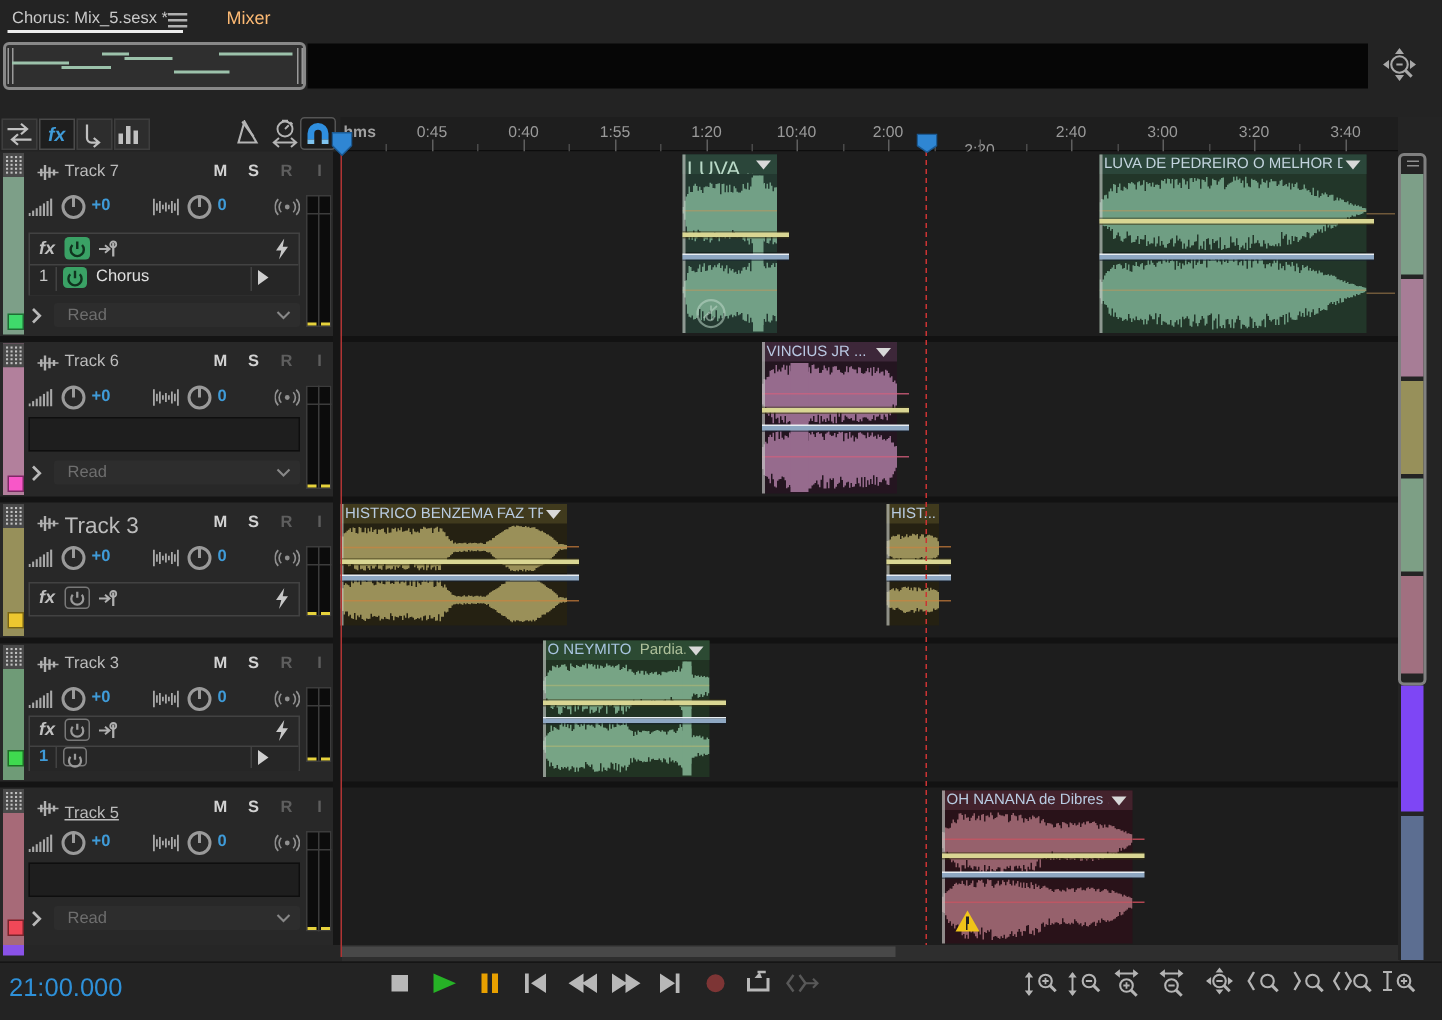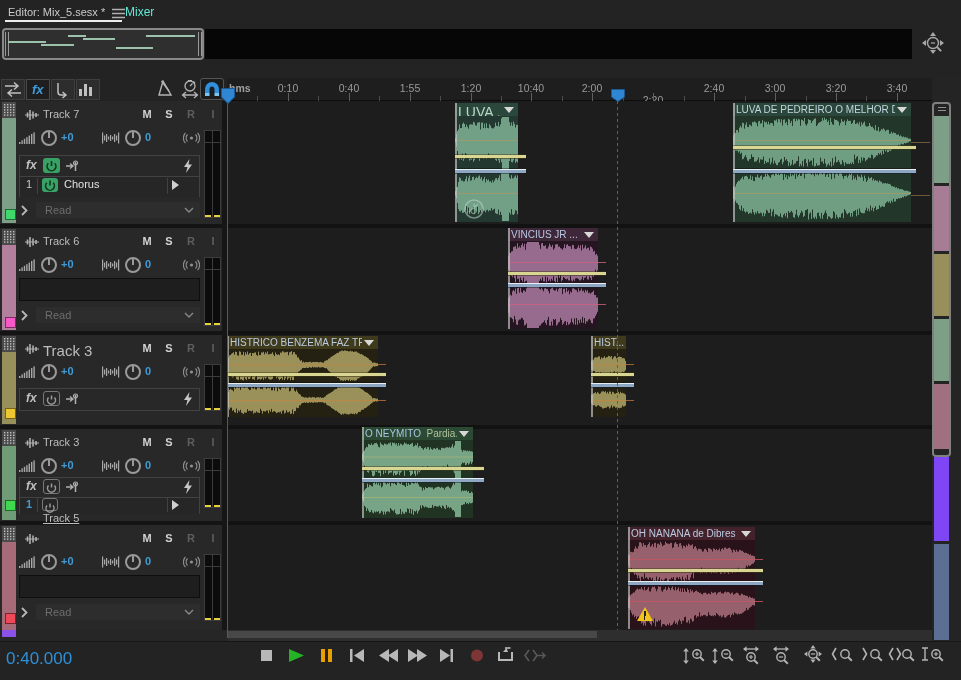--- a/index.html
+++ b/index.html
@@ -1,24 +1,24 @@
 <!DOCTYPE html>
 <html><head><meta charset="utf-8"><style>
 * { margin:0; padding:0; }
 body { font-family:"Liberation Sans", sans-serif; background:#232323; width:961px; height:680px; overflow:hidden; position:relative; }
 .abs { position:absolute; }
 </style></head>
 <body>
 
 <div class="abs" style="left:0;top:0;width:961px;height:26px;background:#232323;">
-  <span class="abs" style="left:8px;top:6px;font-size:11px;color:#cacaca;">Editor: Mix_5.sesx *</span>
+  <span class="abs" style="left:8px;top:6px;font-size:11px;color:#cacaca;">Chorus: Mix_5.sesx *</span>
   <svg class="abs" style="left:112px;top:8px;" width="13" height="11">
       <path d="M0 1.5H13M0 5.5H13M0 9.5H13" stroke="#b0b0b0" stroke-width="1.6"></path>
     </svg>
-  <span class="abs" style="left:125px;top:5px;font-size:12px;color:#5eead4;">Mixer</span>
+  <span class="abs" style="left:151px;top:5px;font-size:12px;color:#fdba74;">Mixer</span>
   <div class="abs" style="left:5px;top:20px;width:117px;height:2px;background:#ececec;"></div>
 </div>
 
 <div class="abs" style="left:0;top:26px;width:961px;height:36px;background:#232323;">
   <div class="abs" style="left:205px;top:3px;width:707px;height:30px;background:#060606;"></div>
   <div class="abs" style="left:2px;top:2px;width:202px;height:32px;background:#2f2f2f;border:2px solid #888;border-radius:4px;box-sizing:border-box;"></div>
   <div class="abs" style="left:5px;top:6px;width:2px;height:24px;border-left:1px solid #999;border-right:1px solid #999;"></div>
   <div class="abs" style="left:198px;top:6px;width:2px;height:24px;border-left:1px solid #999;border-right:1px solid #999;"></div>
   <div class="abs" style="left:0;top:-26px;">
       <div style="position:absolute;left:68px;top:35px;width:18px;height:2px;background:#9cc2ab;"></div>
@@ -61,21 +61,21 @@
 </svg>
 <div style="position:absolute;left:200px;top:78px;width:24px;height:22px;background:#1c1c1c;border:1px solid #555;border-radius:3px;box-sizing:border-box;"></div>
 <svg style="position:absolute;left:203px;top:81px;" width="18" height="16" viewBox="0 0 18 16">
 <path d="M2 8 a7 7 0 0 1 14 0 v4 h-4.5 v-4 a2.5 2.5 0 0 0 -5 0 v4 H2 Z" fill="#2f8fdf"></path>
 <rect x="2" y="12" width="4.5" height="3" fill="#7fc4f0"></rect>
     <rect x="11.5" y="12" width="4.5" height="3" fill="#7fc4f0"></rect>
 </svg>
 
 <div class="abs" style="left:227px;top:78px;width:706px;height:23px;background:#1e1e1e;border-bottom:1px solid #0d0d0d;box-sizing:border-box;">
   <span class="abs" style="left:2px;top:4px;font-size:10.5px;font-weight:bold;color:#a0a0a0;">hms</span>
-  <span style="position:absolute;left:43px;top:4px;width:36px;text-align:center;font-size:10.5px;color:#9a9a9a;">0:10</span>
+  <span style="position:absolute;left:43px;top:4px;width:36px;text-align:center;font-size:10.5px;color:#9a9a9a;">0:45</span>
     <div style="position:absolute;left:61px;top:15px;width:1px;height:8px;background:#5f5f5f;"></div>
     <div style="position:absolute;left:30px;top:18px;width:1px;height:5px;background:#4a4a4a;"></div>
     <span style="position:absolute;left:104px;top:4px;width:36px;text-align:center;font-size:10.5px;color:#9a9a9a;">0:40</span>
     <div style="position:absolute;left:122px;top:15px;width:1px;height:8px;background:#5f5f5f;"></div>
     <div style="position:absolute;left:91px;top:18px;width:1px;height:5px;background:#4a4a4a;"></div>
     <span style="position:absolute;left:165px;top:4px;width:36px;text-align:center;font-size:10.5px;color:#9a9a9a;">1:55</span>
     <div style="position:absolute;left:183px;top:15px;width:1px;height:8px;background:#5f5f5f;"></div>
     <div style="position:absolute;left:152px;top:18px;width:1px;height:5px;background:#4a4a4a;"></div>
     <span style="position:absolute;left:226px;top:4px;width:36px;text-align:center;font-size:10.5px;color:#9a9a9a;">1:20</span>
     <div style="position:absolute;left:244px;top:15px;width:1px;height:8px;background:#5f5f5f;"></div>
@@ -520,21 +520,21 @@
     <rect x="2" y="12.4" width="1.4" height="1.4" fill="#c0c0c0"></rect>
     <rect x="5" y="12.4" width="1.4" height="1.4" fill="#c0c0c0"></rect>
     <rect x="8" y="12.4" width="1.4" height="1.4" fill="#c0c0c0"></rect>
     <rect x="11" y="12.4" width="1.4" height="1.4" fill="#c0c0c0"></rect>
   </svg>
 <div style="position:absolute;left:5px;top:613px;width:9px;height:9px;background:#f04858;border:1px solid rgba(0,0,0,0.5);"></div>
 <svg style="position:absolute;left:24px;top:533px;" width="16" height="12" viewBox="0 0 16 12">
     <path d="M1 6 H15" stroke="#b0b0b0" stroke-width="1"></path>
     <path d="M3.5 3.5V8.5 M6 1V11 M9 2.5V9.5 M12 4V8" stroke="#b0b0b0" stroke-width="1.6"></path>
   </svg>
-<span style="position:absolute;left:43px;top:512px;font-size:11px;color:#bcbcbc;text-decoration:underline;">Track 5</span>
+<span style="position:absolute;left:43px;top:536px;font-size:11px;color:#bcbcbc;text-decoration:underline;">Track 5</span>
 <span style="position:absolute;left:142px;top:532px;width:10px;text-align:center;font-size:11px;font-weight:bold;color:#d2d2d2;">M</span>
 <span style="position:absolute;left:164px;top:532px;width:10px;text-align:center;font-size:11px;font-weight:bold;color:#d2d2d2;">S</span>
 <span style="position:absolute;left:186px;top:532px;width:10px;text-align:center;font-size:11px;font-weight:bold;color:#5e5e5e;">R</span>
 <span style="position:absolute;left:208px;top:532px;width:10px;text-align:center;font-size:11px;font-weight:bold;color:#5e5e5e;">I</span>
 <svg style="position:absolute;left:19px;top:556px;" width="18" height="12">
     <rect x="0.0" y="10.0" width="1.4" height="2.0" fill="#a8a8a8"></rect>
     <rect x="2.4" y="8.4" width="1.4" height="3.6" fill="#a8a8a8"></rect>
     <rect x="4.8" y="6.8" width="1.4" height="5.2" fill="#a8a8a8"></rect>
     <rect x="7.199999999999999" y="5.2" width="1.4" height="6.8" fill="#a8a8a8"></rect>
     <rect x="9.6" y="3.6" width="1.4" height="8.4" fill="#a8a8a8"></rect>
@@ -727,21 +727,21 @@
 <div style="position:absolute;left:934px;top:254px;width:15px;height:62px;background:#97905a;"></div>
 <div style="position:absolute;left:934px;top:319px;width:15px;height:62px;background:#7d9f85;"></div>
 <div style="position:absolute;left:934px;top:384px;width:15px;height:65px;background:#a17080;"></div>
 <div style="position:absolute;left:934px;top:457px;width:15px;height:84px;background:#7e46f5;"></div>
 <div style="position:absolute;left:934px;top:544px;width:15px;height:96px;background:#5c6e91;"></div>
 <div style="position:absolute;left:932px;top:102px;width:19px;height:355px;border:2px solid #808080;border-radius:4px;box-sizing:border-box;"></div>
 <div style="position:absolute;left:938px;top:107px;width:8px;height:1px;background:#909090;"></div>
 <div style="position:absolute;left:938px;top:110px;width:8px;height:1px;background:#909090;"></div>
 
 <div class="abs" style="left:0;top:641px;width:961px;height:39px;background:#232323;border-top:1px solid #151515;box-sizing:border-box;">
-  <span class="abs" style="left:6px;top:7px;font-size:17px;color:#2e90d8;">0:40.000</span>
+  <span class="abs" style="left:6px;top:7px;font-size:17px;color:#2e90d8;">21:00.000</span>
 </div>
 
 <svg style="position:absolute;left:255px;top:644px;" width="300" height="24" viewBox="255 644 300 24">
 <rect x="261" y="650" width="11" height="11" fill="#b8b8b8"></rect>
 <path d="M289 649 L304 655.5 L289 662 Z" fill="#26b226"></path>
 <rect x="321" y="649" width="4" height="13" fill="#e8a000"></rect>
     <rect x="328" y="649" width="4" height="13" fill="#e8a000"></rect>
 <rect x="350" y="649" width="2.5" height="13" fill="#b8b8b8"></rect>
     <path d="M364 649 L354 655.5 L364 662 Z" fill="#b8b8b8"></path>
 <path d="M389 649 L379 655.5 L389 662 Z M398 649 L388 655.5 L398 662 Z" fill="#b8b8b8"></path>

